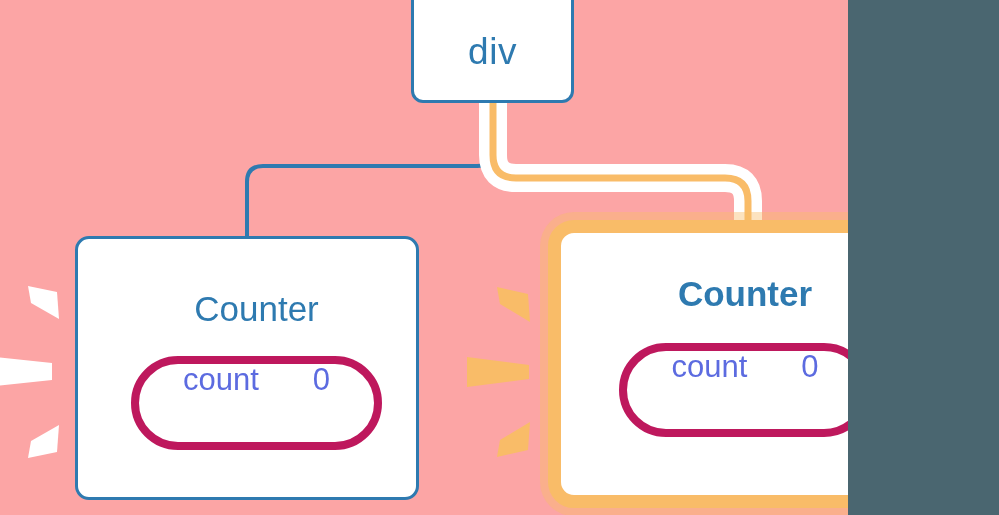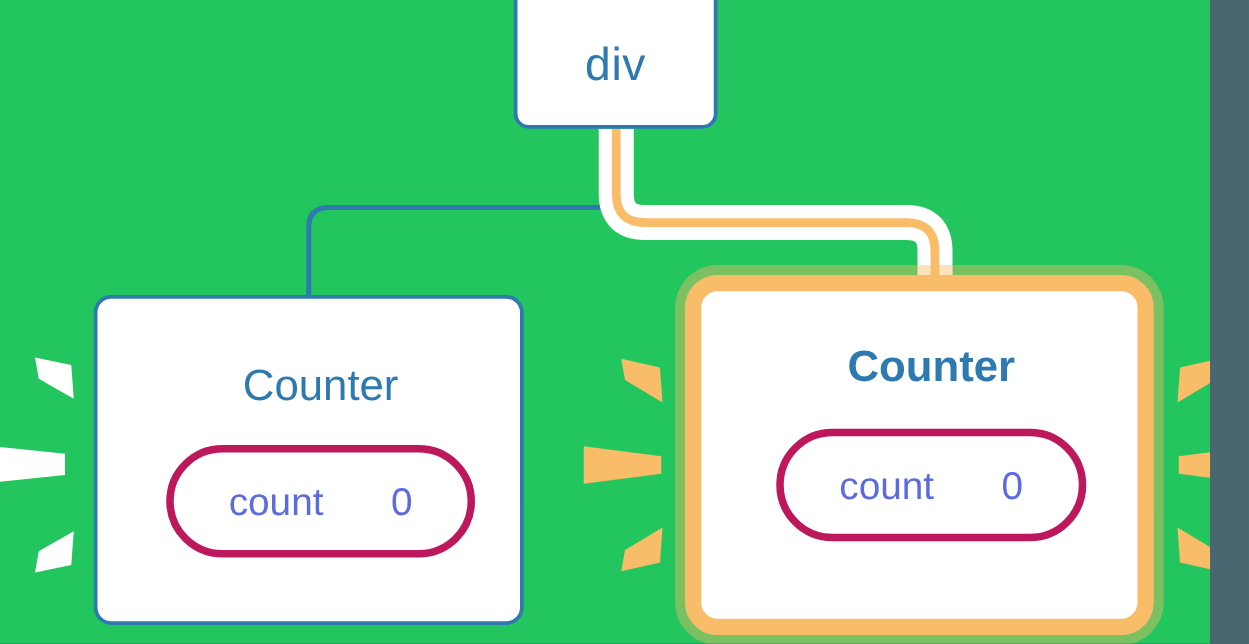--- a/index.html
+++ b/index.html
@@ -6,23 +6,23 @@
   html, body {
     margin: 0;
     padding: 0;
     background: #4a6670;
   }
   body {
     font-family: "Liberation Sans", sans-serif;
   }
   #stage {
     position: relative;
-    width: 968px;
+    width: 848px;
     height: 515px;
-    background: #22c55e;
+    background: #fca5a5;
     overflow: hidden;
   }
   #wires {
     position: absolute;
     left: 0;
     top: 0;
     width: 999px;
     height: 515px;
     pointer-events: none;
   }
@@ -100,22 +100,22 @@
   }
   .card-highlight .card-title {
     font-size: 35px;
     font-weight: 700;
     margin-top: 43px;
   }
 
   
   .state-pill {
     display: flex;
-    align-items: center;
-    border: 6px solid #be185d;
+    align-items: flex-start;
+    border: 8px solid #be185d;
     border-radius: 999px;
     overflow: hidden;
     background: #ffffff;
   }
   .card-plain .state-pill {
     margin-top: 30px;
     height: 78px;
   }
   .card-highlight .state-pill {
     margin-top: 32px;

